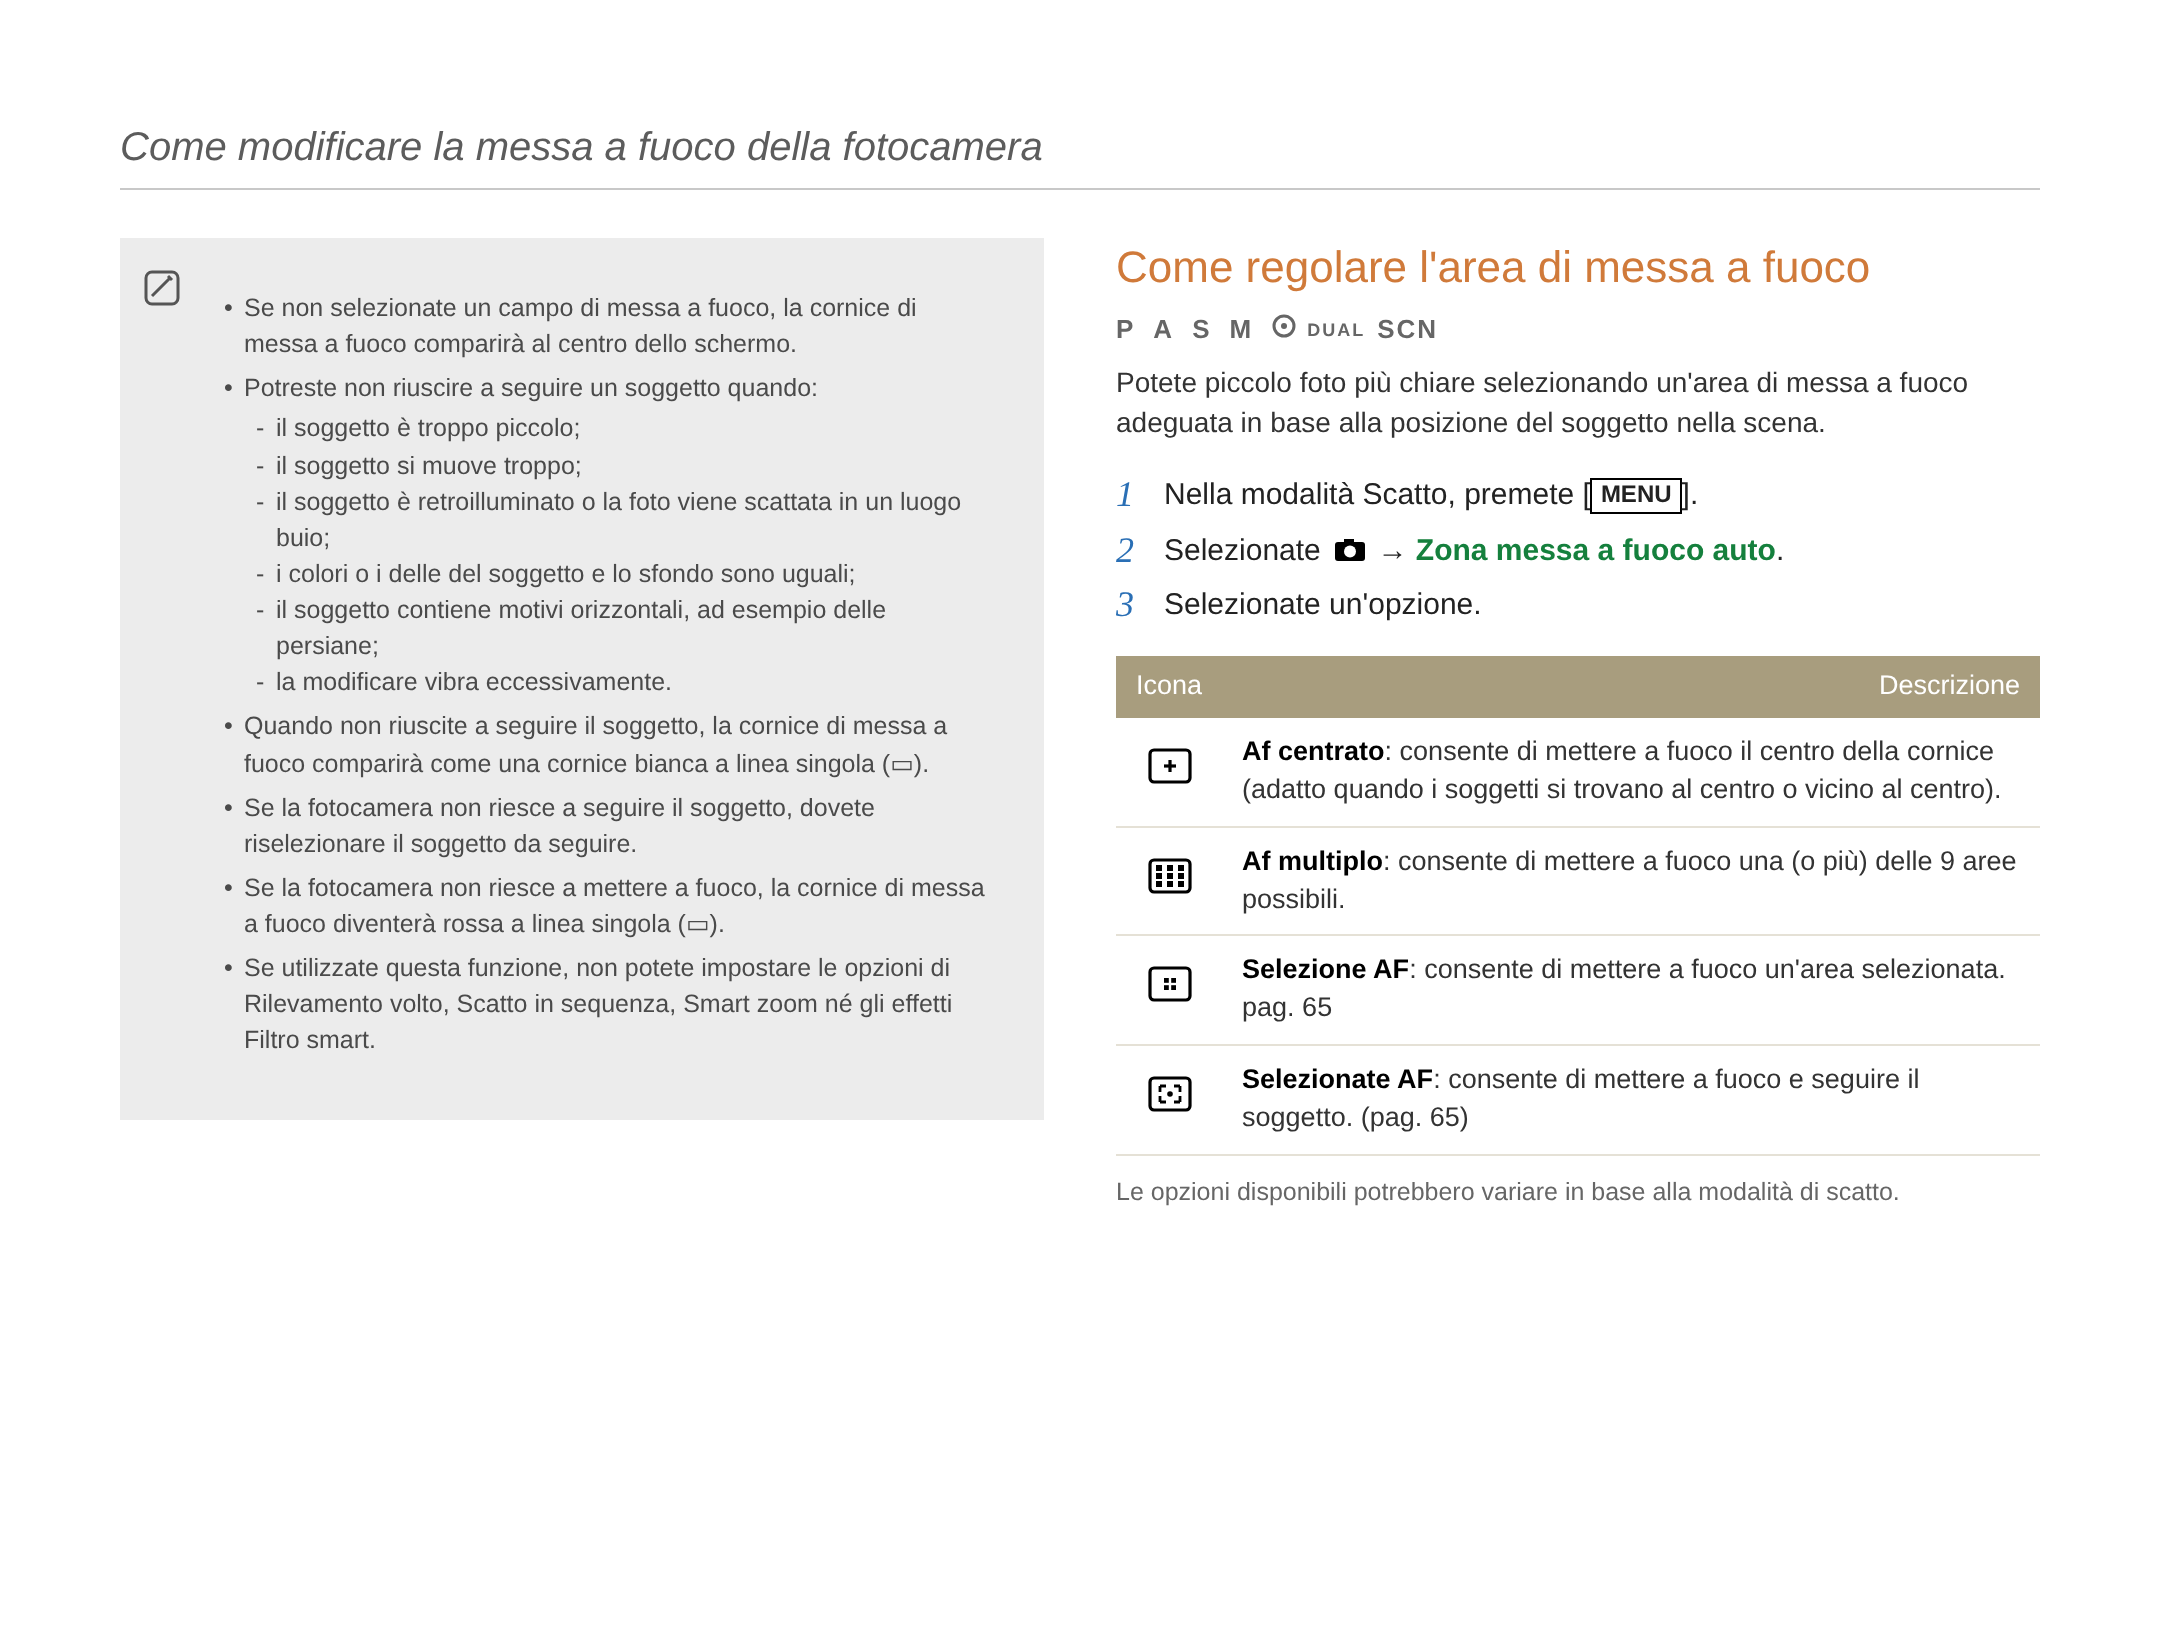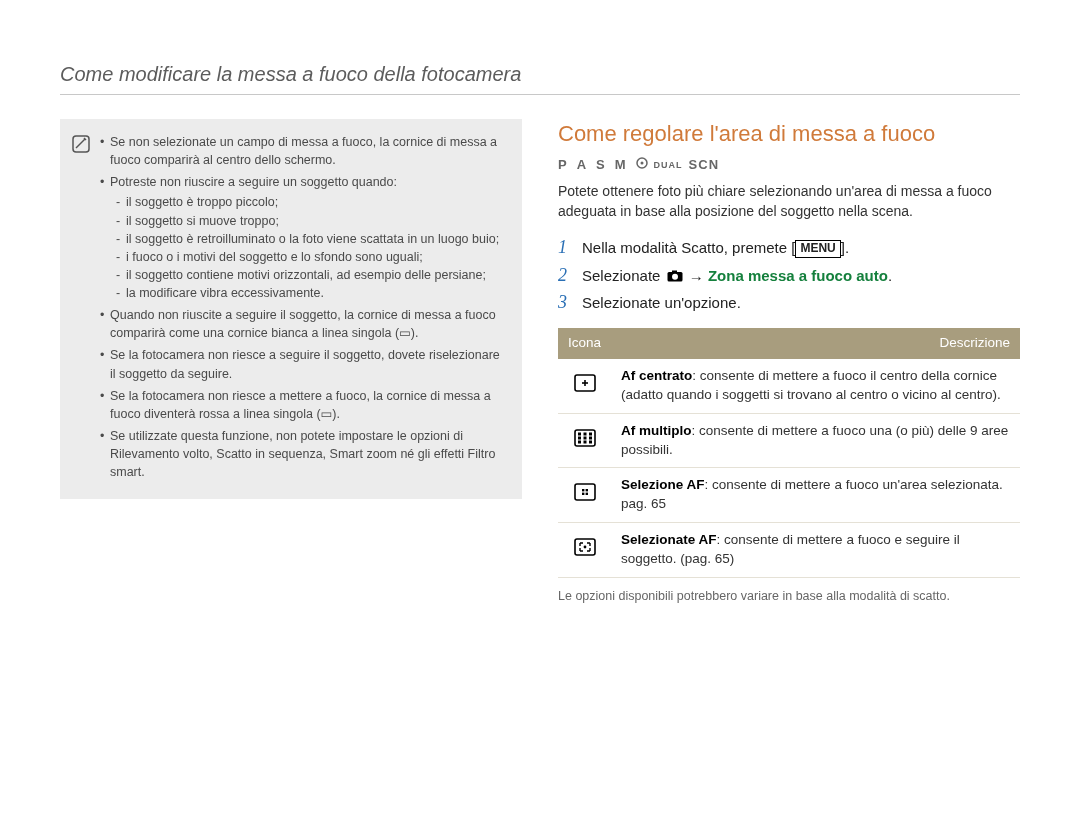--- a/index.html
+++ b/index.html
@@ -51,21 +51,21 @@
     color: #4a4a4a;
     line-height: 1.45;
   }
   .note-icon {
     width: 18px;
     height: 18px;
     margin-top: 2px;
     flex-shrink: 0;
   }
   .note-icon svg { display: block; }
-  .note-list { margin: 0; padding: 0; list-style: none; }
+  .note-list { margin: 12px; padding: 0; list-style: none; }
   .note-list > li { position: relative; padding-left: 10px; margin-bottom: 4px; }
   .note-list > li::before { content: "•"; position: absolute; left: 0; top: 0; }
   .sub-list { margin: 2px 0 2px 6px; padding: 0; list-style: none; }
   .sub-list > li { position: relative; padding-left: 10px; }
   .sub-list > li::before { content: "-"; position: absolute; left: 0; top: 0; }
   .section-title {
     color: var(--orange);
     font-size: 22px;
     font-weight: 400;
     margin: 0 0 6px 0;
@@ -150,21 +150,21 @@
           </svg>
         </span>
         <ul class="note-list">
           <li>Se non selezionate un campo di messa a fuoco, la cornice di messa a fuoco comparirà al centro dello schermo.</li>
           <li>
             <span>Potreste non riuscire a seguire un soggetto quando:</span>
             <ul class="sub-list">
               <li>il soggetto è troppo piccolo;</li>
               <li>il soggetto si muove troppo;</li>
               <li>il soggetto è retroilluminato o la foto viene scattata in un luogo buio;</li>
-              <li>i fuoco o i motivi del soggetto e lo sfondo sono uguali;</li>
+              <li>i colori o i delle del soggetto e lo sfondo sono uguali;</li>
               <li>il soggetto contiene motivi orizzontali, ad esempio delle persiane;</li>
               <li>la modificare vibra eccessivamente.</li>
             </ul>
           </li>
           <li>Quando non riuscite a seguire il soggetto, la cornice di messa a fuoco comparirà come una cornice bianca a linea singola (▭).</li>
           <li>Se la fotocamera non riesce a seguire il soggetto, dovete riselezionare il soggetto da seguire.</li>
           <li>Se la fotocamera non riesce a mettere a fuoco, la cornice di messa a fuoco diventerà rossa a linea singola (▭).</li>
           <li>Se utilizzate questa funzione, non potete impostare le opzioni di Rilevamento volto, Scatto in sequenza, Smart zoom né gli effetti Filtro smart.</li>
         </ul>
       </div>
@@ -181,21 +181,21 @@
         <span style="letter-spacing:0;">
           <svg width="12" height="12" viewBox="0 0 12 12">
               <circle cx="6" cy="6" r="5" fill="none" stroke="#666" stroke-width="1.5"></circle>
               <circle cx="6" cy="6" r="1.5" fill="#666"></circle>
             </svg>
         </span>
         <span class="dual">DUAL</span>
         <span class="scn">SCN</span>
       </div>
 
-      <div class="intro-text">Potete ottenere foto più chiare selezionando un'area di messa a fuoco adeguata in base alla posizione del soggetto nella scena.</div>
+      <div class="intro-text">Potete piccolo foto più chiare selezionando un'area di messa a fuoco adeguata in base alla posizione del soggetto nella scena.</div>
 
       <ol class="steps">
         <li>
           <span class="step-num">1</span>
           <span class="step-text">
             <span>Nella modalità Scatto, premete [</span><span class="menu-badge">MENU</span><span>].</span>
           </span>
         </li>
         <li>
           <span class="step-num">2</span>

